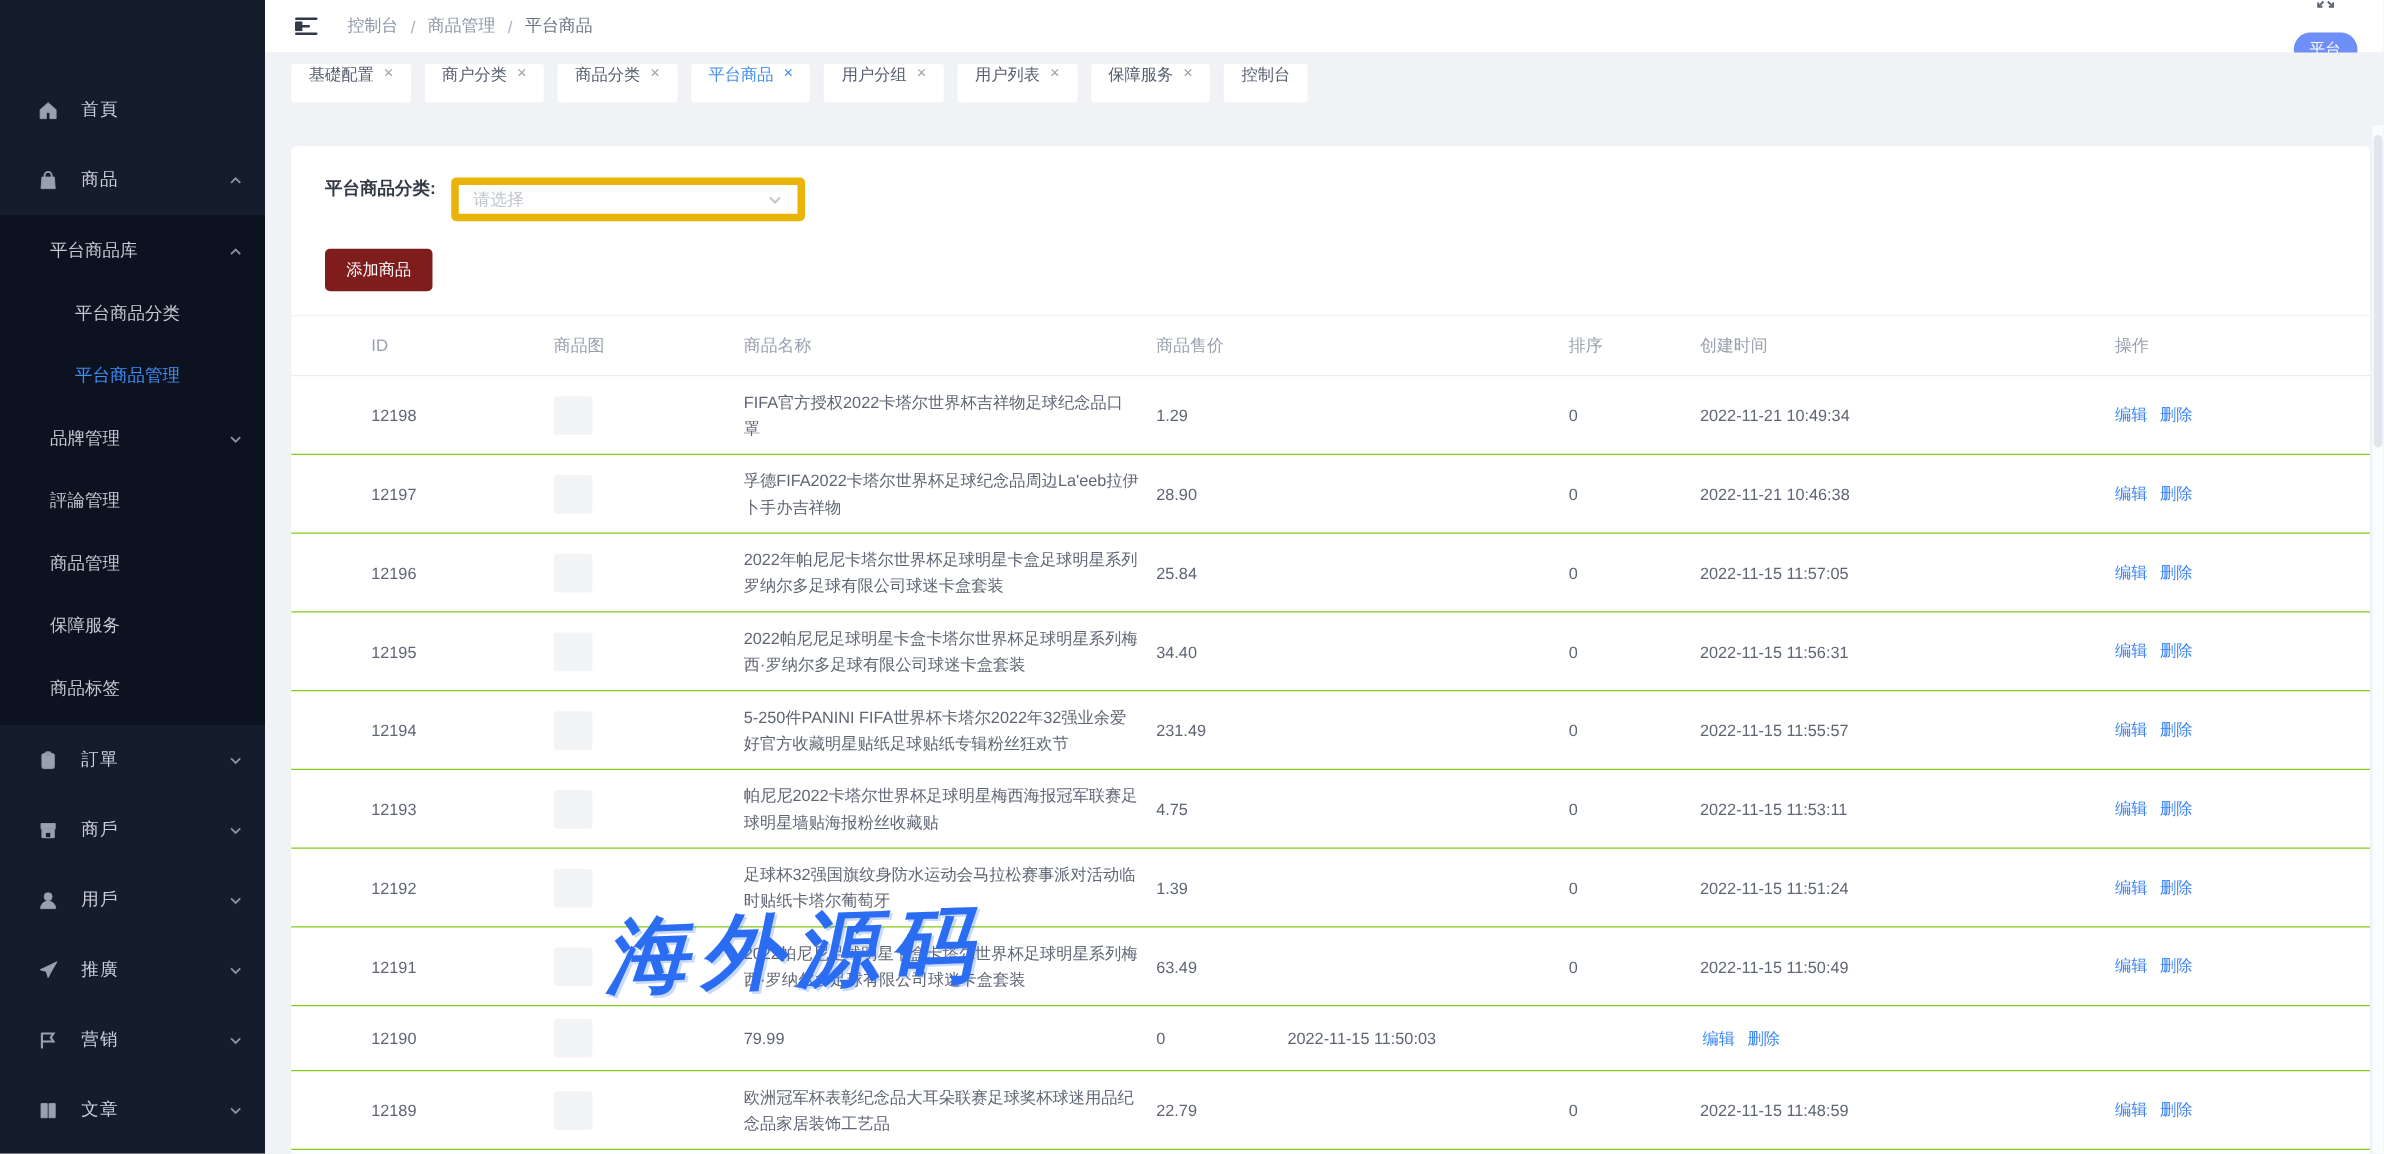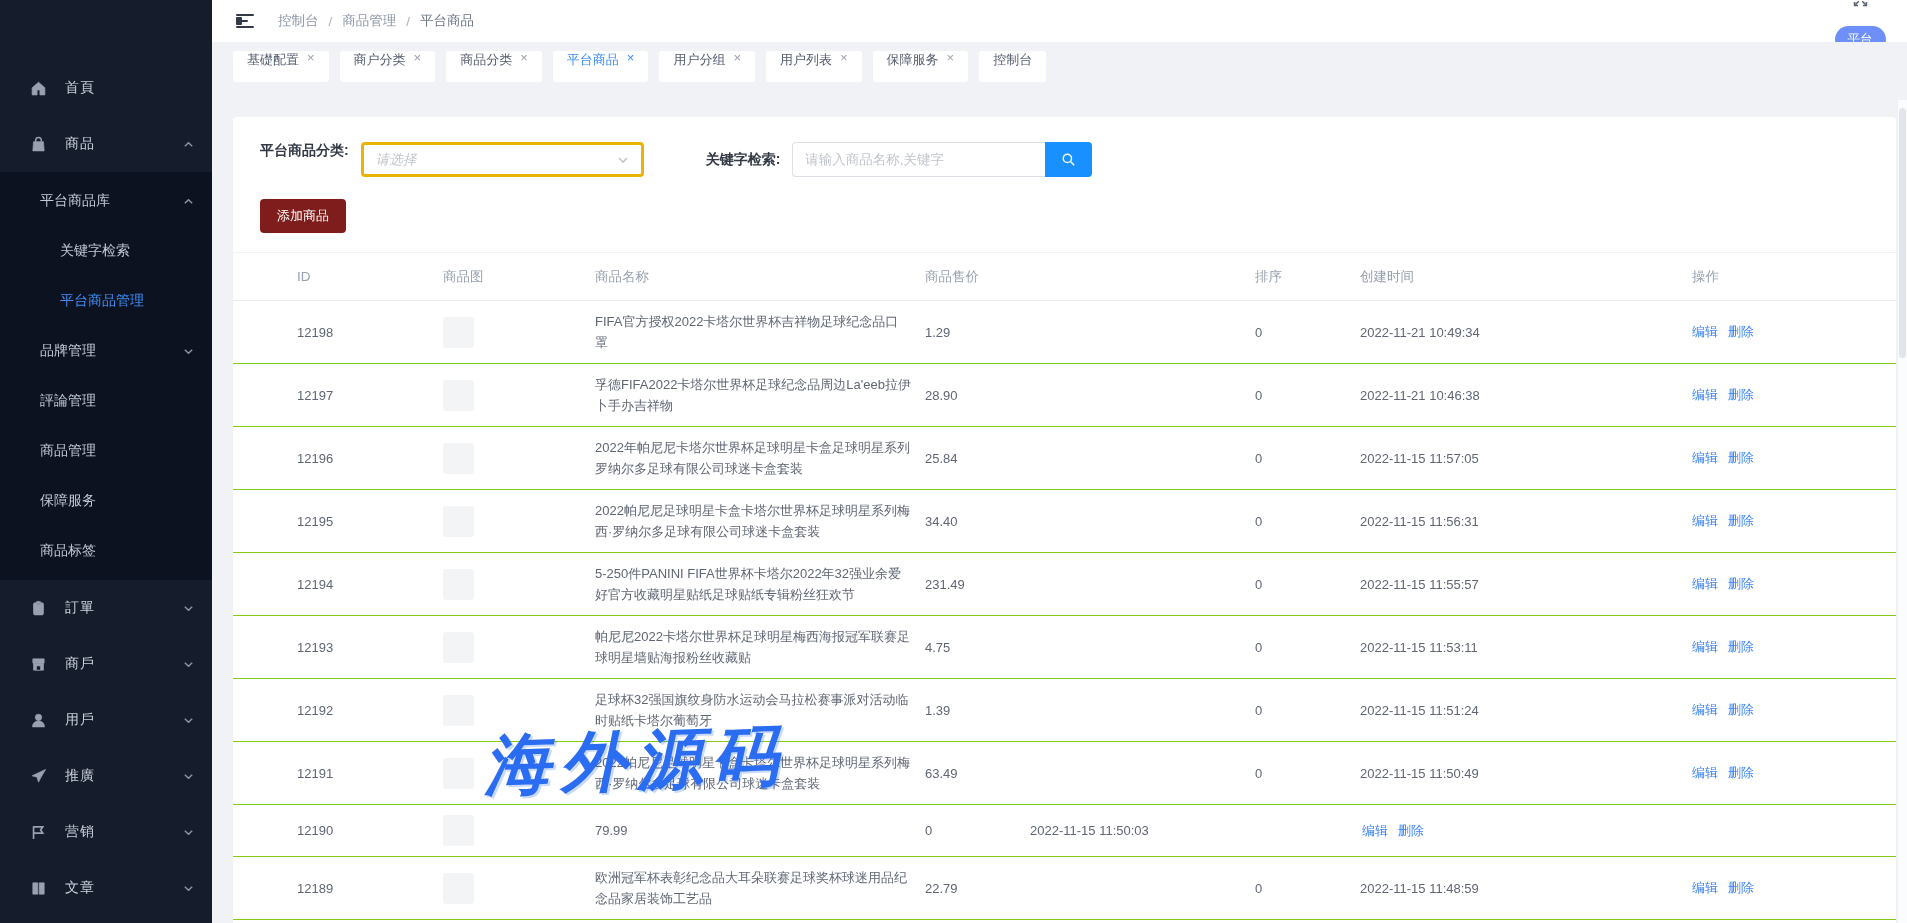--- a/index.html
+++ b/index.html
@@ -42,21 +42,21 @@
   .tabchip { background:#fff; height:31px; display:flex; align-items:flex-start; gap:8px; padding:0 14px; border-radius:3px; font-size:13px; color:#555d6e; cursor:pointer; }
   .tabchip .x { color:#9aa2ae; font-size:13px; line-height:1; cursor:pointer; }
   .tabchip.active { color:#3d8cf2; }
   .tabchip.active .x { color:#3d8cf2; }
 
   
   .content { padding:26px 11px 0 21px; flex:1; }
   .card { background:#fff; border-radius:4px; padding-top:25px; min-height:830px; }
   .filters { display:flex; align-items:flex-start; padding-left:27px; }
   .f-label { font-size:14px; font-weight:bold; color:#333a45; margin-right:12px; }
-  .select-box { width:283px; height:35px; border:3px solid #eab308; border-radius:4px; display:flex; align-items:center; padding:0 12px; color:#bfc4cc; font-size:13.5px; background:#fff; cursor:pointer;font-style:italic; }
+  .select-box { width:283px; height:35px; border:6px solid #eab308; border-radius:4px; display:flex; align-items:center; padding:0 12px; color:#bfc4cc; font-size:13.5px; background:#fff; cursor:pointer; }
   .select-box .chev { margin-left:auto; width:12px; height:12px; stroke:#c0c4cc; fill:none; stroke-width:1.6; }
   .kw-group { display:flex; margin-left:62px; align-items:center; }
   .kw-input { width:253px; height:35px; border:1px solid #dcdfe6; border-right:none; border-radius:4px 0 0 4px; padding:0 12px; font-size:13.5px; color:#606266; }
   .kw-input::placeholder { color:#c0c4cc; }
   .kw-btn { width:47px; height:35px; background:#1890ff; border:none; border-radius:0 4px 4px 0; display:flex; align-items:center; justify-content:center; cursor:pointer; }
   .kw-btn svg { width:15px; height:15px; stroke:#fff; fill:none; stroke-width:2; }
   .add-btn { margin:22px 0 0 27px; background:#7f1d1d; color:#fff; border:none; border-radius:4px; height:34px; padding:0 17px; font-size:13px; cursor:pointer; }
   .divider { height:1px; background:#f0f2f5; margin-top:19px; }
 
   
@@ -104,21 +104,21 @@
     </div>
 
     <div class="submenu">
       <div class="side-sub">
         <span>平台商品库</span>
         <svg class="chev" viewBox="0 0 12 12">
             <polyline points="2,8 6,4 10,8"></polyline>
           </svg>
       </div>
       <div class="side-sub3">
-        <span>关键字检索</span>
+        <span>平台商品分类</span>
       </div>
       <div class="side-sub3 active">
         <span>平台商品管理</span>
       </div>
       <div class="side-sub">
         <span>品牌管理</span>
         <svg class="chev" viewBox="0 0 12 12">
             <polyline points="2,4 6,8 10,4"></polyline>
           </svg>
       </div>
@@ -282,30 +282,20 @@
       <div class="card">
 
         <div class="filters">
           <span class="f-label">平台商品分类:</span>
           <div class="select-box">
             <span>请选择</span>
             <svg class="chev" viewBox="0 0 12 12">
                 <polyline points="2,4 6,8 10,4"></polyline>
               </svg>
           </div>
-          <div class="kw-group">
-            <span class="f-label">关键字检索:</span>
-            <input class="kw-input" type="text" placeholder="请输入商品名称,关键字" style="">
-            <button class="kw-btn">
-              <svg viewBox="0 0 20 20">
-                  <circle cx="8.5" cy="8.5" r="5.5"></circle>
-                  <line x1="13" y1="13" x2="17.5" y2="17.5"></line>
-                </svg>
-            </button>
-          </div>
         </div>
 
         <button class="add-btn">添加商品</button>
         <div class="divider"></div>
 
         
         <div class="thead">
           <div class="c id">ID</div>
           <div class="c img">商品图</div>
           <div class="c name">商品名称</div>

